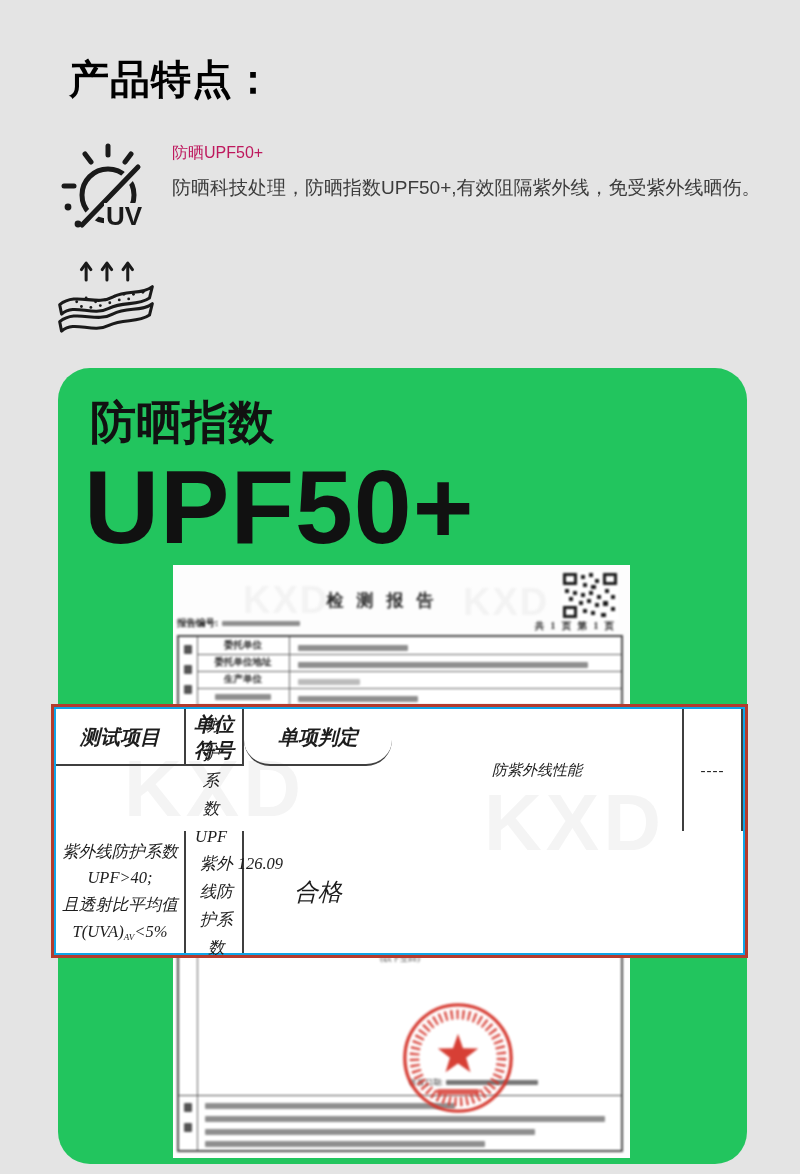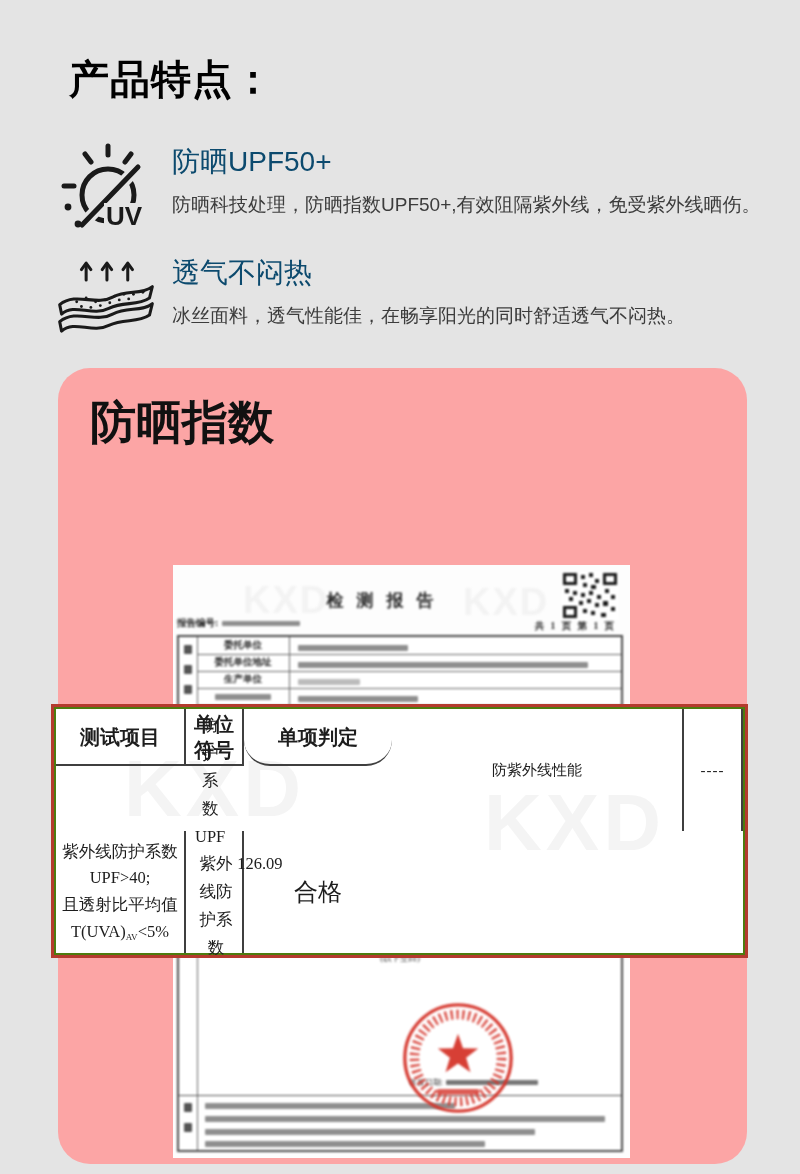--- a/index.html
+++ b/index.html
@@ -4,24 +4,24 @@
 <style>
   html,body{margin:0;padding:0;}
   body{width:800px;height:1174px;background:#e4e4e4;font-family:"Liberation Sans",sans-serif;}
   .page{position:relative;width:800px;height:1174px;overflow:hidden;background:#e4e4e4;color:#141414;}
 
   .page-title{position:absolute;left:58px;top:52px;font-size:40px;font-weight:900;color:#000;letter-spacing:1px;margin-left:11px;}
 
   .feature{position:absolute;left:52px;display:flex;align-items:flex-start;width:710px;}
   .feature-icon{width:108px;height:92px;flex:0 0 108px;display:flex;align-items:center;justify-content:center;}
   .feature-text{padding-left:12px;padding-top:2px;}
-  .feature-title{font-size:28px;color:#0c4a6e;margin-bottom:10px;}
+  .feature-title{font-size:16px;color:#be185d;margin-bottom:10px;}
   .feature-desc{font-size:19px;color:#3c3c3c;line-height:1.45;}
 
-  .card{position:absolute;left:58px;top:368px;width:689px;height:796px;background:#fca5a5;border-radius:32px;}
+  .card{position:absolute;left:58px;top:368px;width:689px;height:796px;background:#22c55e;border-radius:32px;}
   .card-subtitle{position:absolute;left:32px;top:24px;font-size:46px;font-weight:900;color:#111;}
   .card-headline{position:absolute;left:26px;top:80px;font-size:104px;font-weight:900;color:#111;letter-spacing:1px;}
 
   
   .report{position:absolute;left:115px;top:197px;width:457px;height:593px;background:#fdfdfd;}
   .blurwrap{position:absolute;inset:0;filter:blur(1.3px);}
   .wm{position:absolute;font-weight:700;color:#9a9a9a;opacity:.10;letter-spacing:2px;}
   .report-title{position:absolute;left:0;right:30px;top:24px;text-align:center;font-size:17px;font-weight:700;
     letter-spacing:13px;color:#2a2a2a;font-family:"Liberation Serif",serif;}
   .qr{position:absolute;left:388px;top:6px;}
@@ -41,22 +41,22 @@
   .below-blank{position:absolute;left:0;width:442px;top:316px;text-align:center;font-size:8.5px;color:#333;font-family:"Liberation Serif",serif;}
   .sig-line{position:absolute;left:0;right:0;top:458px;border-top:1px solid #555;}
   .issue-date{position:absolute;left:230px;top:440px;font-size:8px;color:#333;font-family:"Liberation Serif",serif;display:flex;align-items:center;gap:3px;}
   .note-line{position:absolute;left:26px;height:6px;background:#8f8f8f;border-radius:1px;}
 
   .stamp{position:absolute;left:227px;top:435px;filter:blur(0.8px);opacity:.95;}
 
   
   .red-table{position:absolute;left:-7px;top:336px;width:697px;box-sizing:border-box;border:3px solid #b43b2e;background:#fff;overflow:hidden;}
   .rt-wm{position:absolute;font-size:80px;font-weight:700;color:#8a8a8a;opacity:.09;letter-spacing:4px;pointer-events:none;}
-  .rt-grid{position:relative;display:grid;grid-template-columns:130px 58px 148px 292px 1fr;border:2px solid #4d7c0f;
-    font-family:"Liberation Serif",serif;color:#1d1d1d;}
+  .rt-grid{position:relative;display:grid;grid-template-columns:130px 58px 148px 292px 1fr;border:2px solid #0ea5e9;
+    font-family:"Liberation Serif",serif;color:#1d1d1d;font-style:italic;}
   .c{border-right:2px solid #3f3f3f;box-sizing:border-box;display:flex;flex-direction:column;align-items:center;justify-content:center;text-align:center;background:transparent;}
   .c.last{border-right:none;border-radius:26px;}
   .c.head{height:57px;border-bottom:2px solid #3f3f3f;font-size:20px;font-weight:600;line-height:1.3;}
   .c.data{height:122px;}
   .item-cell{font-size:15px;}
   .unit-cell{font-size:15px;letter-spacing:1px;}
   .req-cell{font-size:16.5px;line-height:1.62;}
   .res-cell{align-items:stretch;justify-content:center;padding:4px 0;}
   .res-line{display:flex;justify-content:space-between;align-items:baseline;padding:0 12px 0 9px;font-size:16.5px;line-height:1.68;}
   .verdict-cell{font-size:24px;}
@@ -117,28 +117,25 @@
             <circle cx="94" cy="39" r="1.5"></circle>
           <circle cx="29" cy="54" r="1.5"></circle>
             <circle cx="39" cy="55" r="1.5"></circle>
             <circle cx="49" cy="53" r="1.5"></circle>
           <circle cx="59" cy="50" r="1.5"></circle>
             <circle cx="69" cy="47" r="1.5"></circle>
             <circle cx="79" cy="46" r="1.5"></circle>
         </g>
       </svg>
     </div>
-    <div class="feature-text">
-      <div class="feature-title">透气不闷热</div>
-      <div class="feature-desc">冰丝面料，透气性能佳，在畅享阳光的同时舒适透气不闷热。</div>
-    </div>
   </div>
 
   <div class="card">
     <div class="card-subtitle">防晒指数</div>
+    <div class="card-headline">UPF50+</div>
 
     <div class="report">
       <div class="blurwrap">
 
         <span class="wm" style="left:70px;top:14px;font-size:38px;">KXD</span>
         <span class="wm" style="left:290px;top:16px;font-size:38px;">KXD</span>
         <span class="wm" style="left:28px;top:330px;font-size:40px;">KXD</span>
         <span class="wm" style="left:215px;top:345px;font-size:40px;">KXD</span>
         <span class="wm" style="left:44px;top:430px;font-size:42px;">KXD</span>
         <span class="wm" style="left:250px;top:448px;font-size:42px;">KXD</span>

